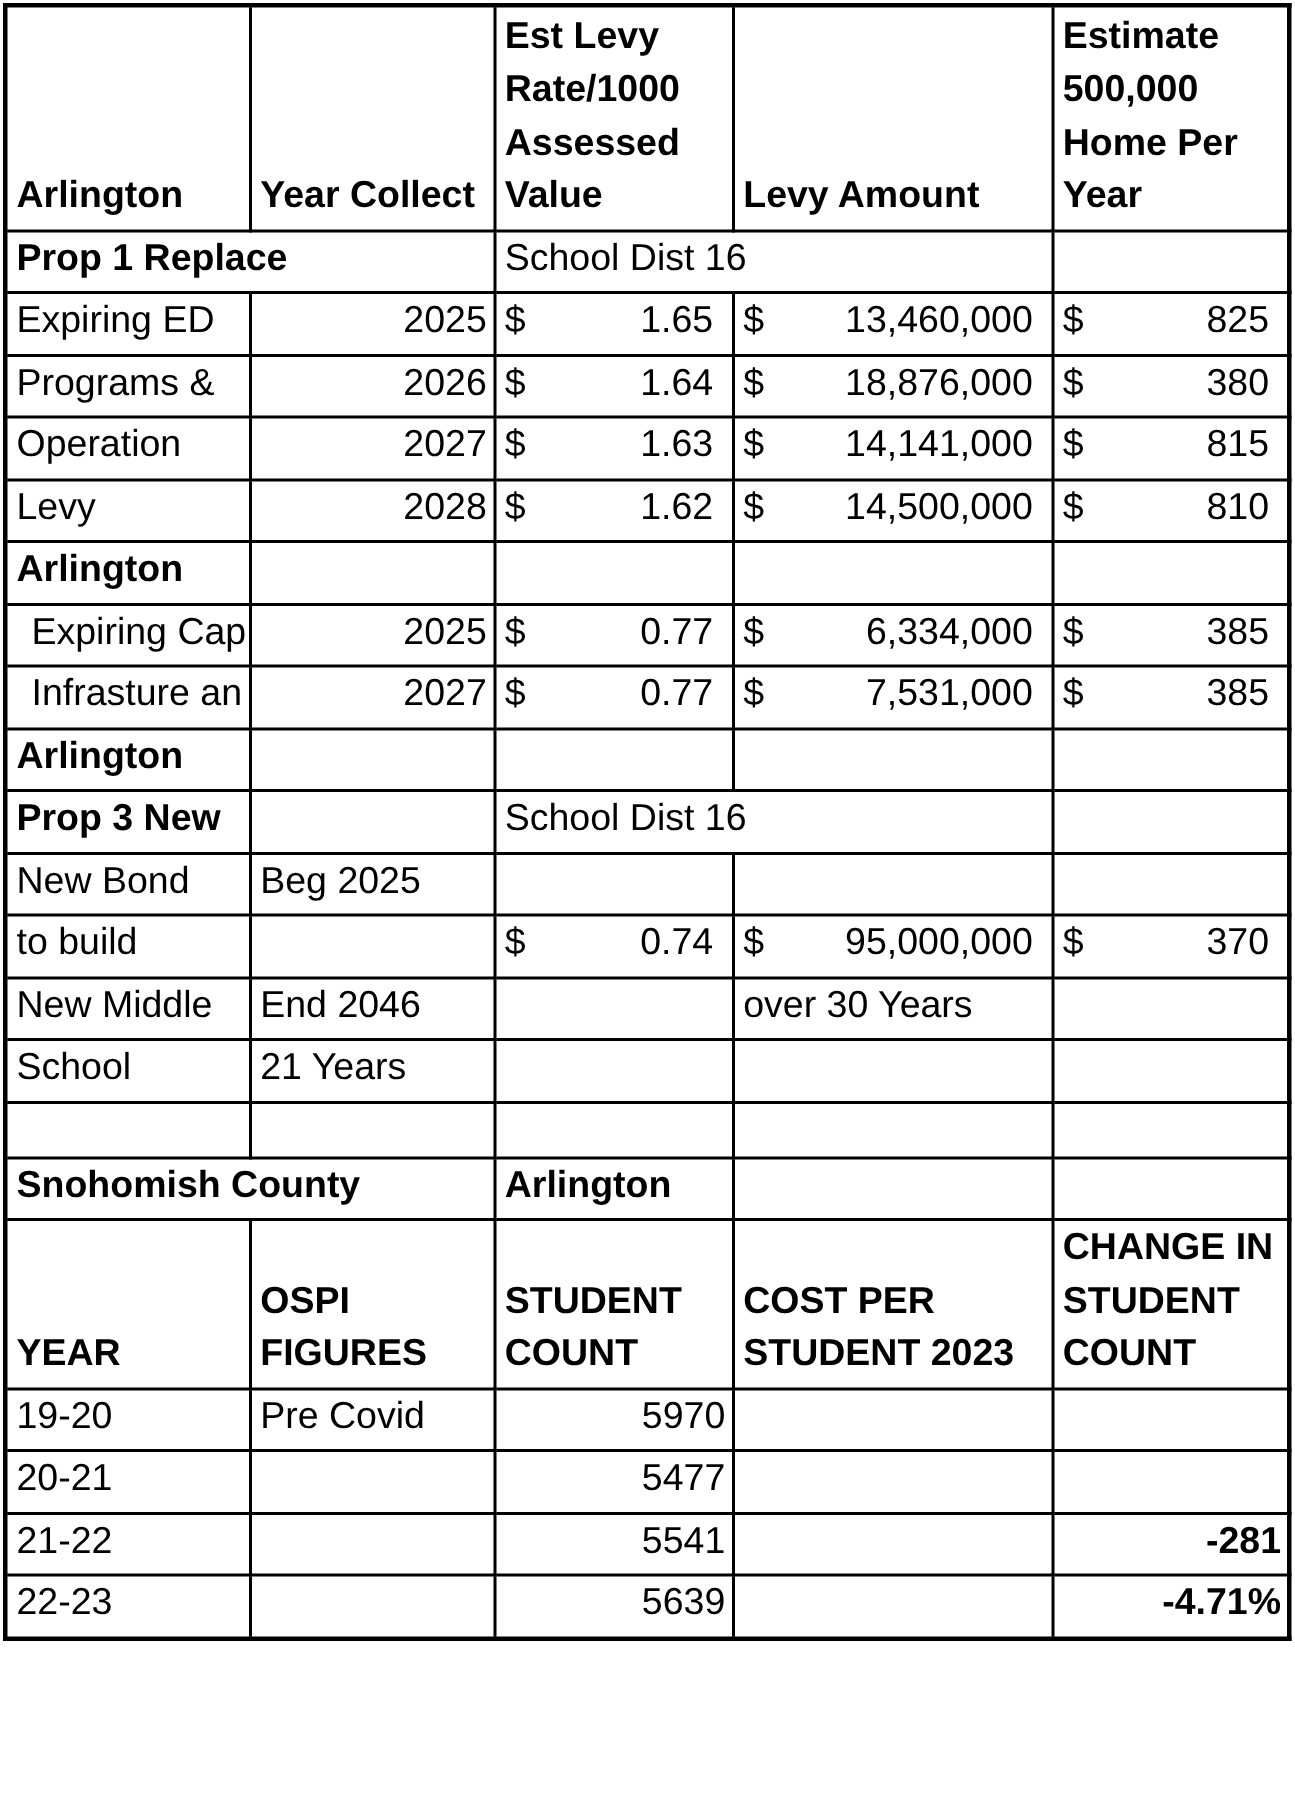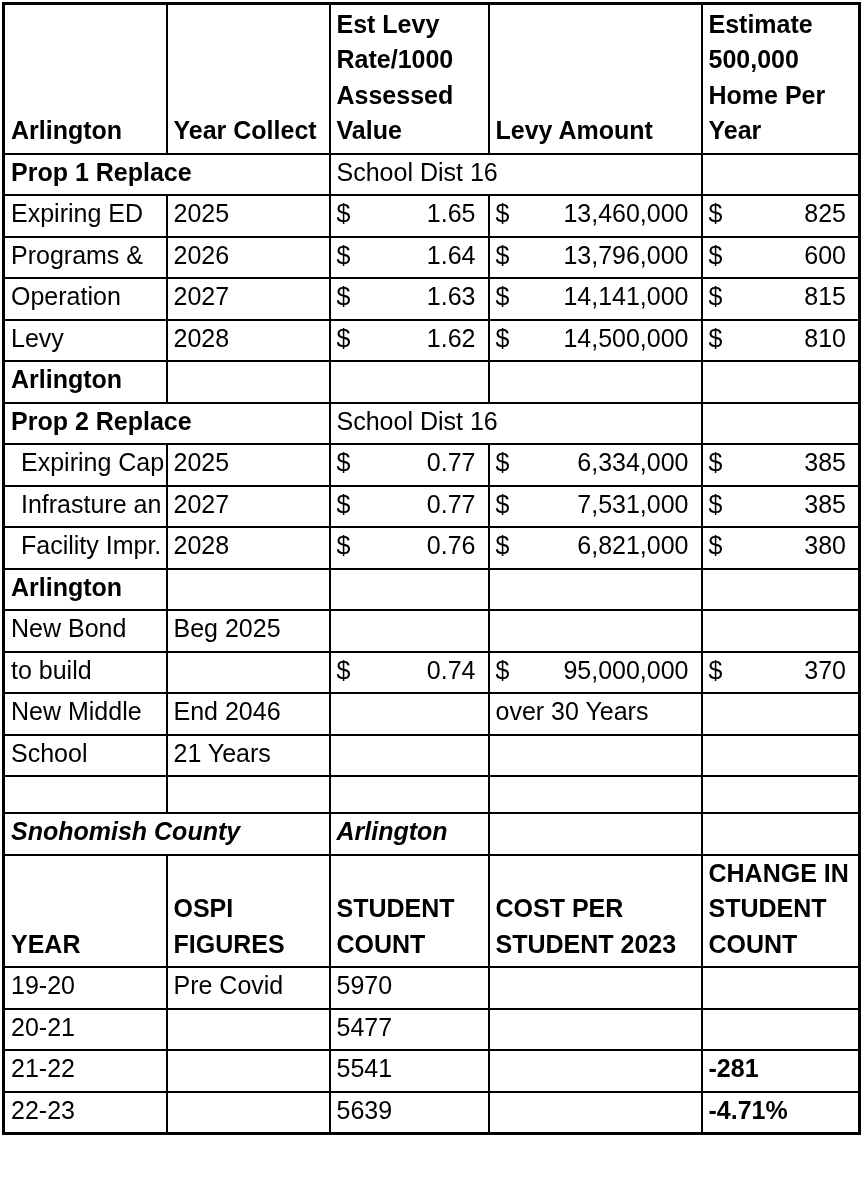--- a/index.html
+++ b/index.html
@@ -7,22 +7,22 @@
   .page{width:863px;height:1195px;position:relative;overflow:hidden;background:#ffffff;}
   table.levy{border-collapse:collapse;table-layout:fixed;margin:2px 0 0 2px;
     border:3px solid #000;width:856px;}
   td{border:2px solid #000;vertical-align:bottom;box-sizing:border-box;
     padding:0 0 4px 6px;overflow:hidden;white-space:nowrap;height:37px;
     font-weight:normal;line-height:1.42;}
   tr.h1 td{height:150px;margin-top:30px;}
   tr.h2 td{height:112px;}
   td.wrap{white-space:pre-line;}
   td.b{font-weight:bold;}
-  td.i{font-style:italic;}
-  td.r{text-align:left;padding-right:4px;}
+  td.i{}
+  td.r{text-align:right;padding-right:4px;}
   td.ind{padding-left:16px;}
   td.cur .in{display:flex;justify-content:space-between;align-items:flex-end;}
   td.cur .v{padding-right:12px;text-align:right;}
 </style>
 </head>
 <body>
 
 <div class="page">
   <table class="levy">
     <colgroup>
@@ -78,27 +78,27 @@
           <td class="r">2026</td>
           <td class="cur">
             <div class="in">
               <span>$</span>
               <span class="v">1.64</span>
             </div>
           </td>
           <td class="cur">
             <div class="in">
               <span>$</span>
-              <span class="v">13,796,000</span>
-            </div>
-          </td>
-          <td class="cur">
-            <div class="in">
-              <span>$</span>
-              <span class="v">600</span>
+              <span class="v">18,876,000</span>
+            </div>
+          </td>
+          <td class="cur">
+            <div class="in">
+              <span>$</span>
+              <span class="v">380</span>
             </div>
           </td>
         </tr>
         <tr>
           <td class="">Operation</td>
           <td class="r">2027</td>
           <td class="cur">
             <div class="in">
               <span>$</span>
               <span class="v">1.63</span>
@@ -140,25 +140,20 @@
           </td>
         </tr>
         <tr>
           <td class="b">Arlington</td>
           <td class=""></td>
           <td class=""></td>
           <td class=""></td>
           <td class=""></td>
         </tr>
         <tr>
-          <td colspan="2" class="b">Prop 2 Replace</td>
-          <td colspan="2" class="">School Dist 16</td>
-          <td class=""></td>
-        </tr>
-        <tr>
           <td class="ind">Expiring Cap</td>
           <td class="r">2025</td>
           <td class="cur">
             <div class="in">
               <span>$</span>
               <span class="v">0.77</span>
             </div>
           </td>
           <td class="cur">
             <div class="in">
@@ -189,46 +184,30 @@
             </div>
           </td>
           <td class="cur">
             <div class="in">
               <span>$</span>
               <span class="v">385</span>
             </div>
           </td>
         </tr>
         <tr>
-          <td class="ind">Facility Impr.</td>
-          <td class="r">2028</td>
-          <td class="cur">
-            <div class="in">
-              <span>$</span>
-              <span class="v">0.76</span>
-            </div>
-          </td>
-          <td class="cur">
-            <div class="in">
-              <span>$</span>
-              <span class="v">6,821,000</span>
-            </div>
-          </td>
-          <td class="cur">
-            <div class="in">
-              <span>$</span>
-              <span class="v">380</span>
-            </div>
-          </td>
-        </tr>
-        <tr>
           <td class="b">Arlington</td>
           <td class=""></td>
           <td class=""></td>
           <td class=""></td>
+          <td class=""></td>
+        </tr>
+        <tr>
+          <td class="b">Prop 3 New</td>
+          <td class=""></td>
+          <td colspan="2" class="">School Dist 16</td>
           <td class=""></td>
         </tr>
         <tr>
           <td class="">New Bond</td>
           <td class="">Beg 2025</td>
           <td class=""></td>
           <td class=""></td>
           <td class=""></td>
         </tr>
         <tr>

